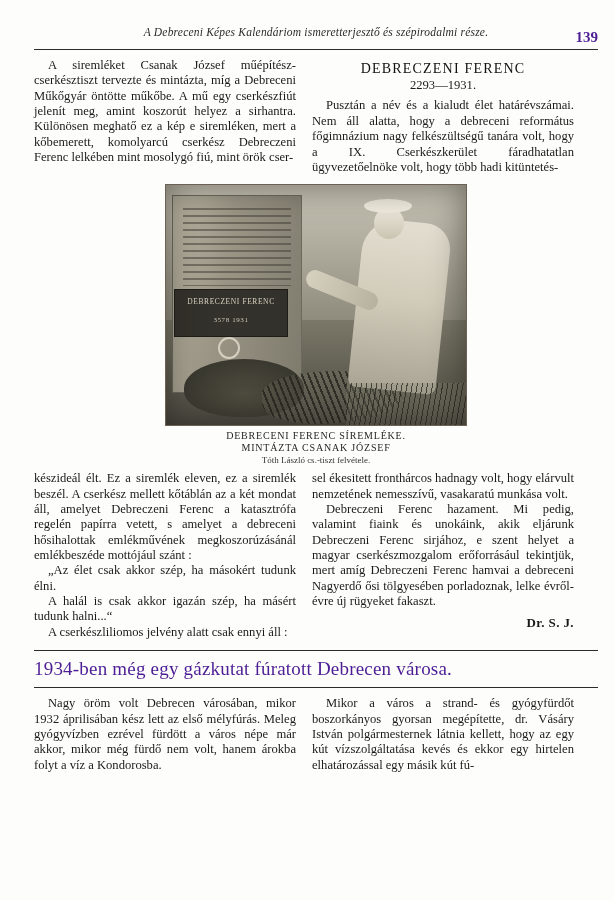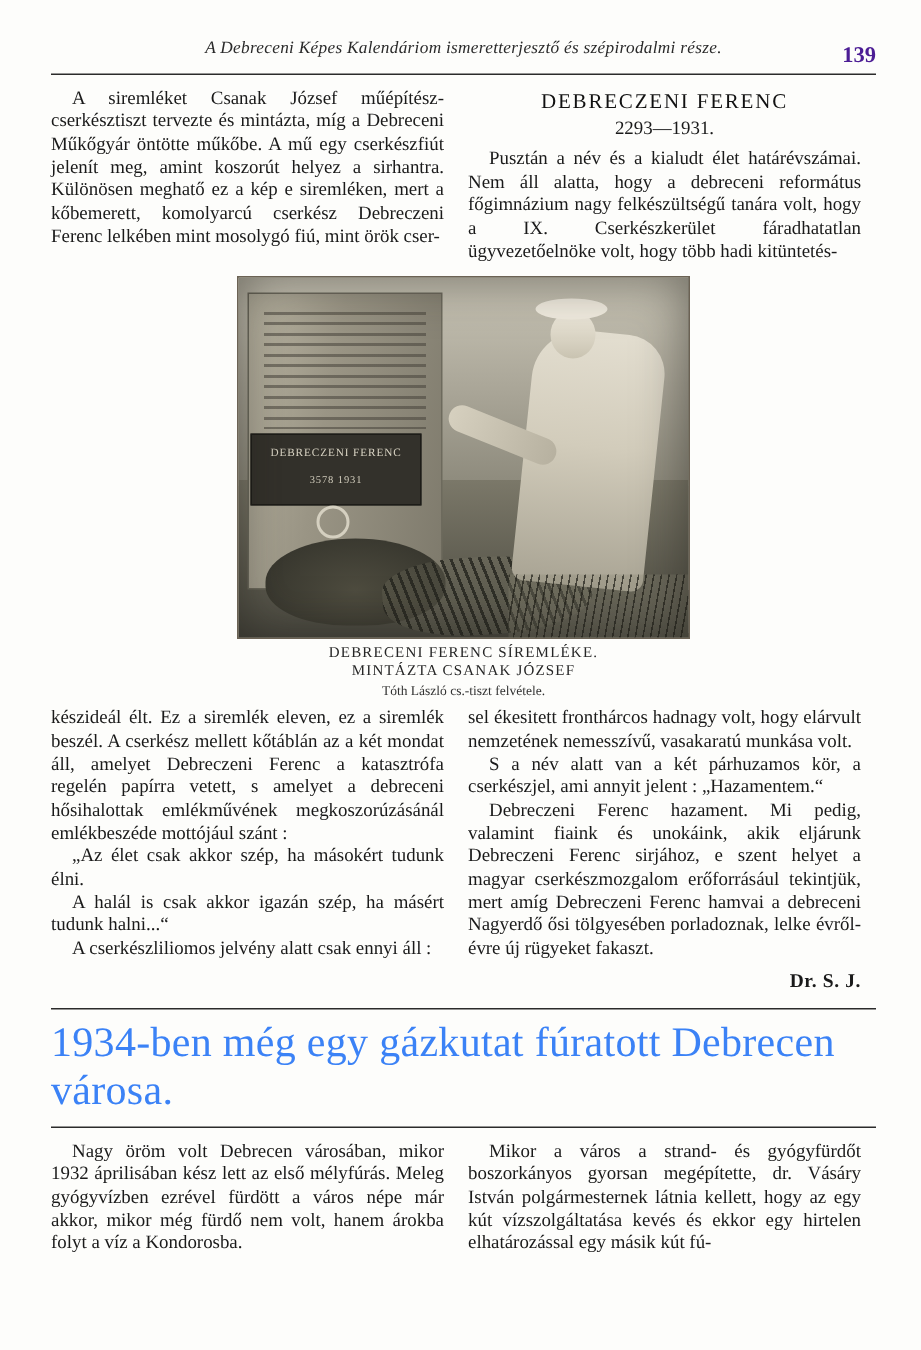--- a/index.html
+++ b/index.html
@@ -13,21 +13,21 @@
     overflow: hidden;
     font-family: "Liberation Serif", serif;
     color: #1a1a1a;
   }
   .page {
     position: relative;
     width: 614px;
     height: 900px;
     background: #fdfdfb;
     box-sizing: border-box;
-    padding: 26px 30px 10px 34px;
+    padding: 26px 16px 10px 34px;
   }
   
   .runhead {
     position: relative;
     height: 20px;
     display: flex;
     align-items: baseline;
     justify-content: center;
   }
   .runhead-title {
@@ -232,24 +232,24 @@
     margin-top: 6px;
     letter-spacing: 0.4px;
   }
   
   .sect-rule-top {
     border: none;
     border-top: 1.6px solid #2b2b2b;
     margin: 10px 0 0 0;
   }
   .sect-title {
-    font-size: 28px;
+    font-size: 19px;
     letter-spacing: 0.2px;
     margin: 7px 0 7px 0;
-    color: #3b82f6;
+    color: #4c1d95;
   }
   .sect-rule-bot {
     border: none;
     border-top: 1px solid #2b2b2b;
     margin: 0 0 8px 0;
   }
 </style>
 </head>
 <body>
 
@@ -300,21 +300,20 @@
 
   <div class="cols lower">
     <div class="col">
       <p class="noindent">készideál élt. Ez a siremlék eleven, ez a siremlék beszél. A cserkész mellett kőtáblán az a két mondat áll, amelyet Debreczeni Ferenc a katasztrófa regelén papírra vetett, s amelyet a debreceni hősihalottak emlékművének megkoszorúzásánál emlékbeszéde mottójául szánt :</p>
       <p class="quote">„Az élet csak akkor szép, ha másokért tudunk élni.</p>
       <p class="quote">A halál is csak akkor igazán szép, ha másért tudunk halni...“</p>
       <p>A cserkészliliomos jelvény alatt csak ennyi áll :</p>
     </div>
     <div class="col">
       <p class="noindent">sel ékesitett fronthárcos hadnagy volt, hogy elárvult nemzetének nemesszívű, vasakaratú munkása volt.</p>
-      <p>S a név alatt van a két párhuzamos kör, a cserkészjel, ami annyit jelent : „Hazamentem.“</p>
       <p>Debreczeni Ferenc hazament. Mi pedig, valamint fiaink és unokáink, akik eljárunk Debreczeni Ferenc sirjához, e szent helyet a magyar cserkészmozgalom erőforrásául tekintjük, mert amíg Debreczeni Ferenc hamvai a debreceni Nagyerdő ősi tölgyesében porladoznak, lelke évről-évre új rügyeket fakaszt.</p>
       <div class="signature">Dr. S. J.</div>
     </div>
   </div>
 
   <hr class="sect-rule-top">
   <div class="sect-title">1934-ben még egy gázkutat fúratott Debrecen városa.</div>
   <hr class="sect-rule-bot">
 
   <div class="cols">

